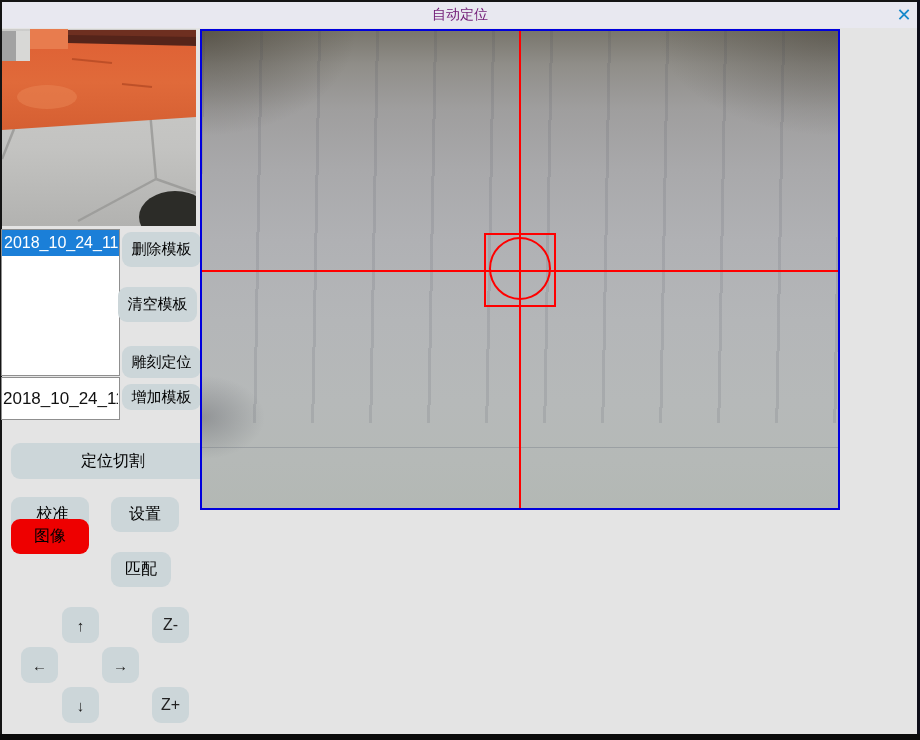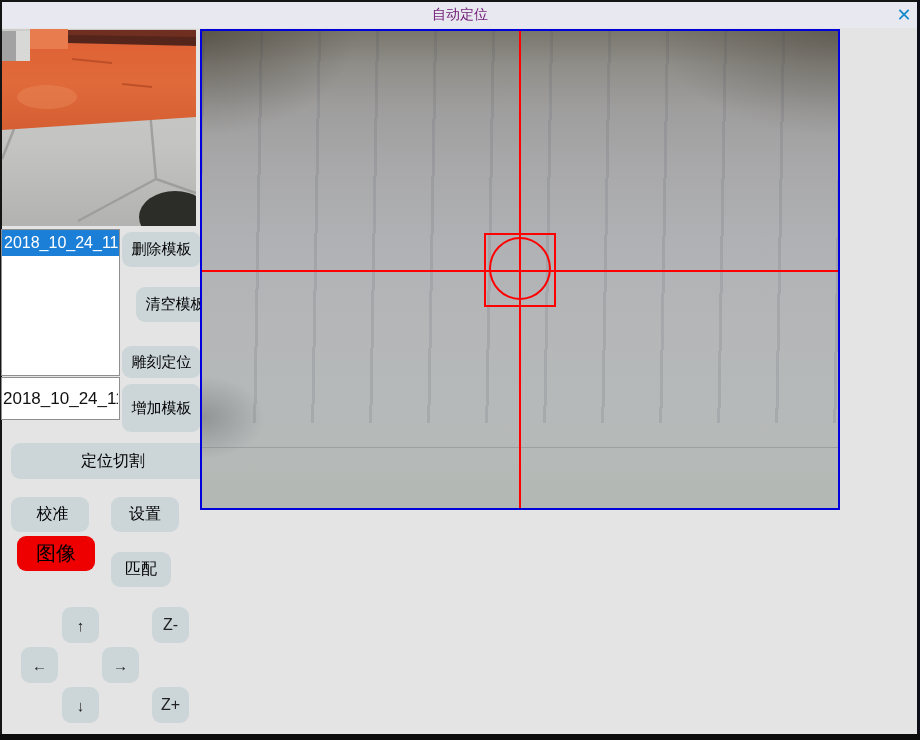--- a/index.html
+++ b/index.html
@@ -30,27 +30,27 @@
   
   .name-input{left:1px;top:377px;width:119px;height:43px;box-sizing:border-box;
     border:1px solid #8f8f8f;background:#ffffff;font-size:17px;color:#111;
     font-family:"Liberation Sans","DejaVu Sans",sans-serif;padding:0 1px;}
   
   .btn{background:#ccd6d9;border:none;border-radius:9px;color:#000;
     font-size:15px;text-align:center;cursor:pointer;
     font-family:"Liberation Sans","DejaVu Sans",sans-serif;
     display:flex;align-items:center;justify-content:center;box-sizing:border-box;}
   .btn-del{left:122px;top:232px;width:79px;height:35px;}
-  .btn-clear{left:136px;top:287px;width:79px;height:35px;}
+  .btn-clear{left:118px;top:287px;width:79px;height:35px;}
   .btn-engrave{left:122px;top:346px;width:79px;height:32px;}
-  .btn-add{left:122px;top:384px;width:79px;height:48px;}
+  .btn-add{left:122px;top:384px;width:79px;height:26px;}
   .btn-wide{left:11px;top:443px;width:204px;height:36px;font-size:16px;}
   .btn-cal{left:11px;top:497px;width:78px;height:35px;font-size:16px;padding-left:11px;}
   .btn-set{left:111px;top:497px;width:68px;height:35px;font-size:16px;}
-  .btn-img{left:11px;top:536px;width:78px;height:35px;font-size:20px;background:#ee0000;margin-left:6px;}
+  .btn-img{left:11px;top:519px;width:78px;height:35px;font-size:16px;background:#ee0000;}
   .btn-match{left:111px;top:552px;width:60px;height:35px;font-size:16px;}
   .btn-jog{width:37px;height:36px;font-size:15px;color:#222;}
   .jog-up{left:62px;top:607px;}
   .jog-zminus{left:152px;top:607px;font-size:16px;}
   .jog-left{left:21px;top:647px;}
   .jog-right{left:102px;top:647px;}
   .jog-down{left:62px;top:687px;}
   .jog-zplus{left:152px;top:687px;font-size:16px;}
   
   .camera{left:200px;top:29px;width:640px;height:481px;box-sizing:border-box;

